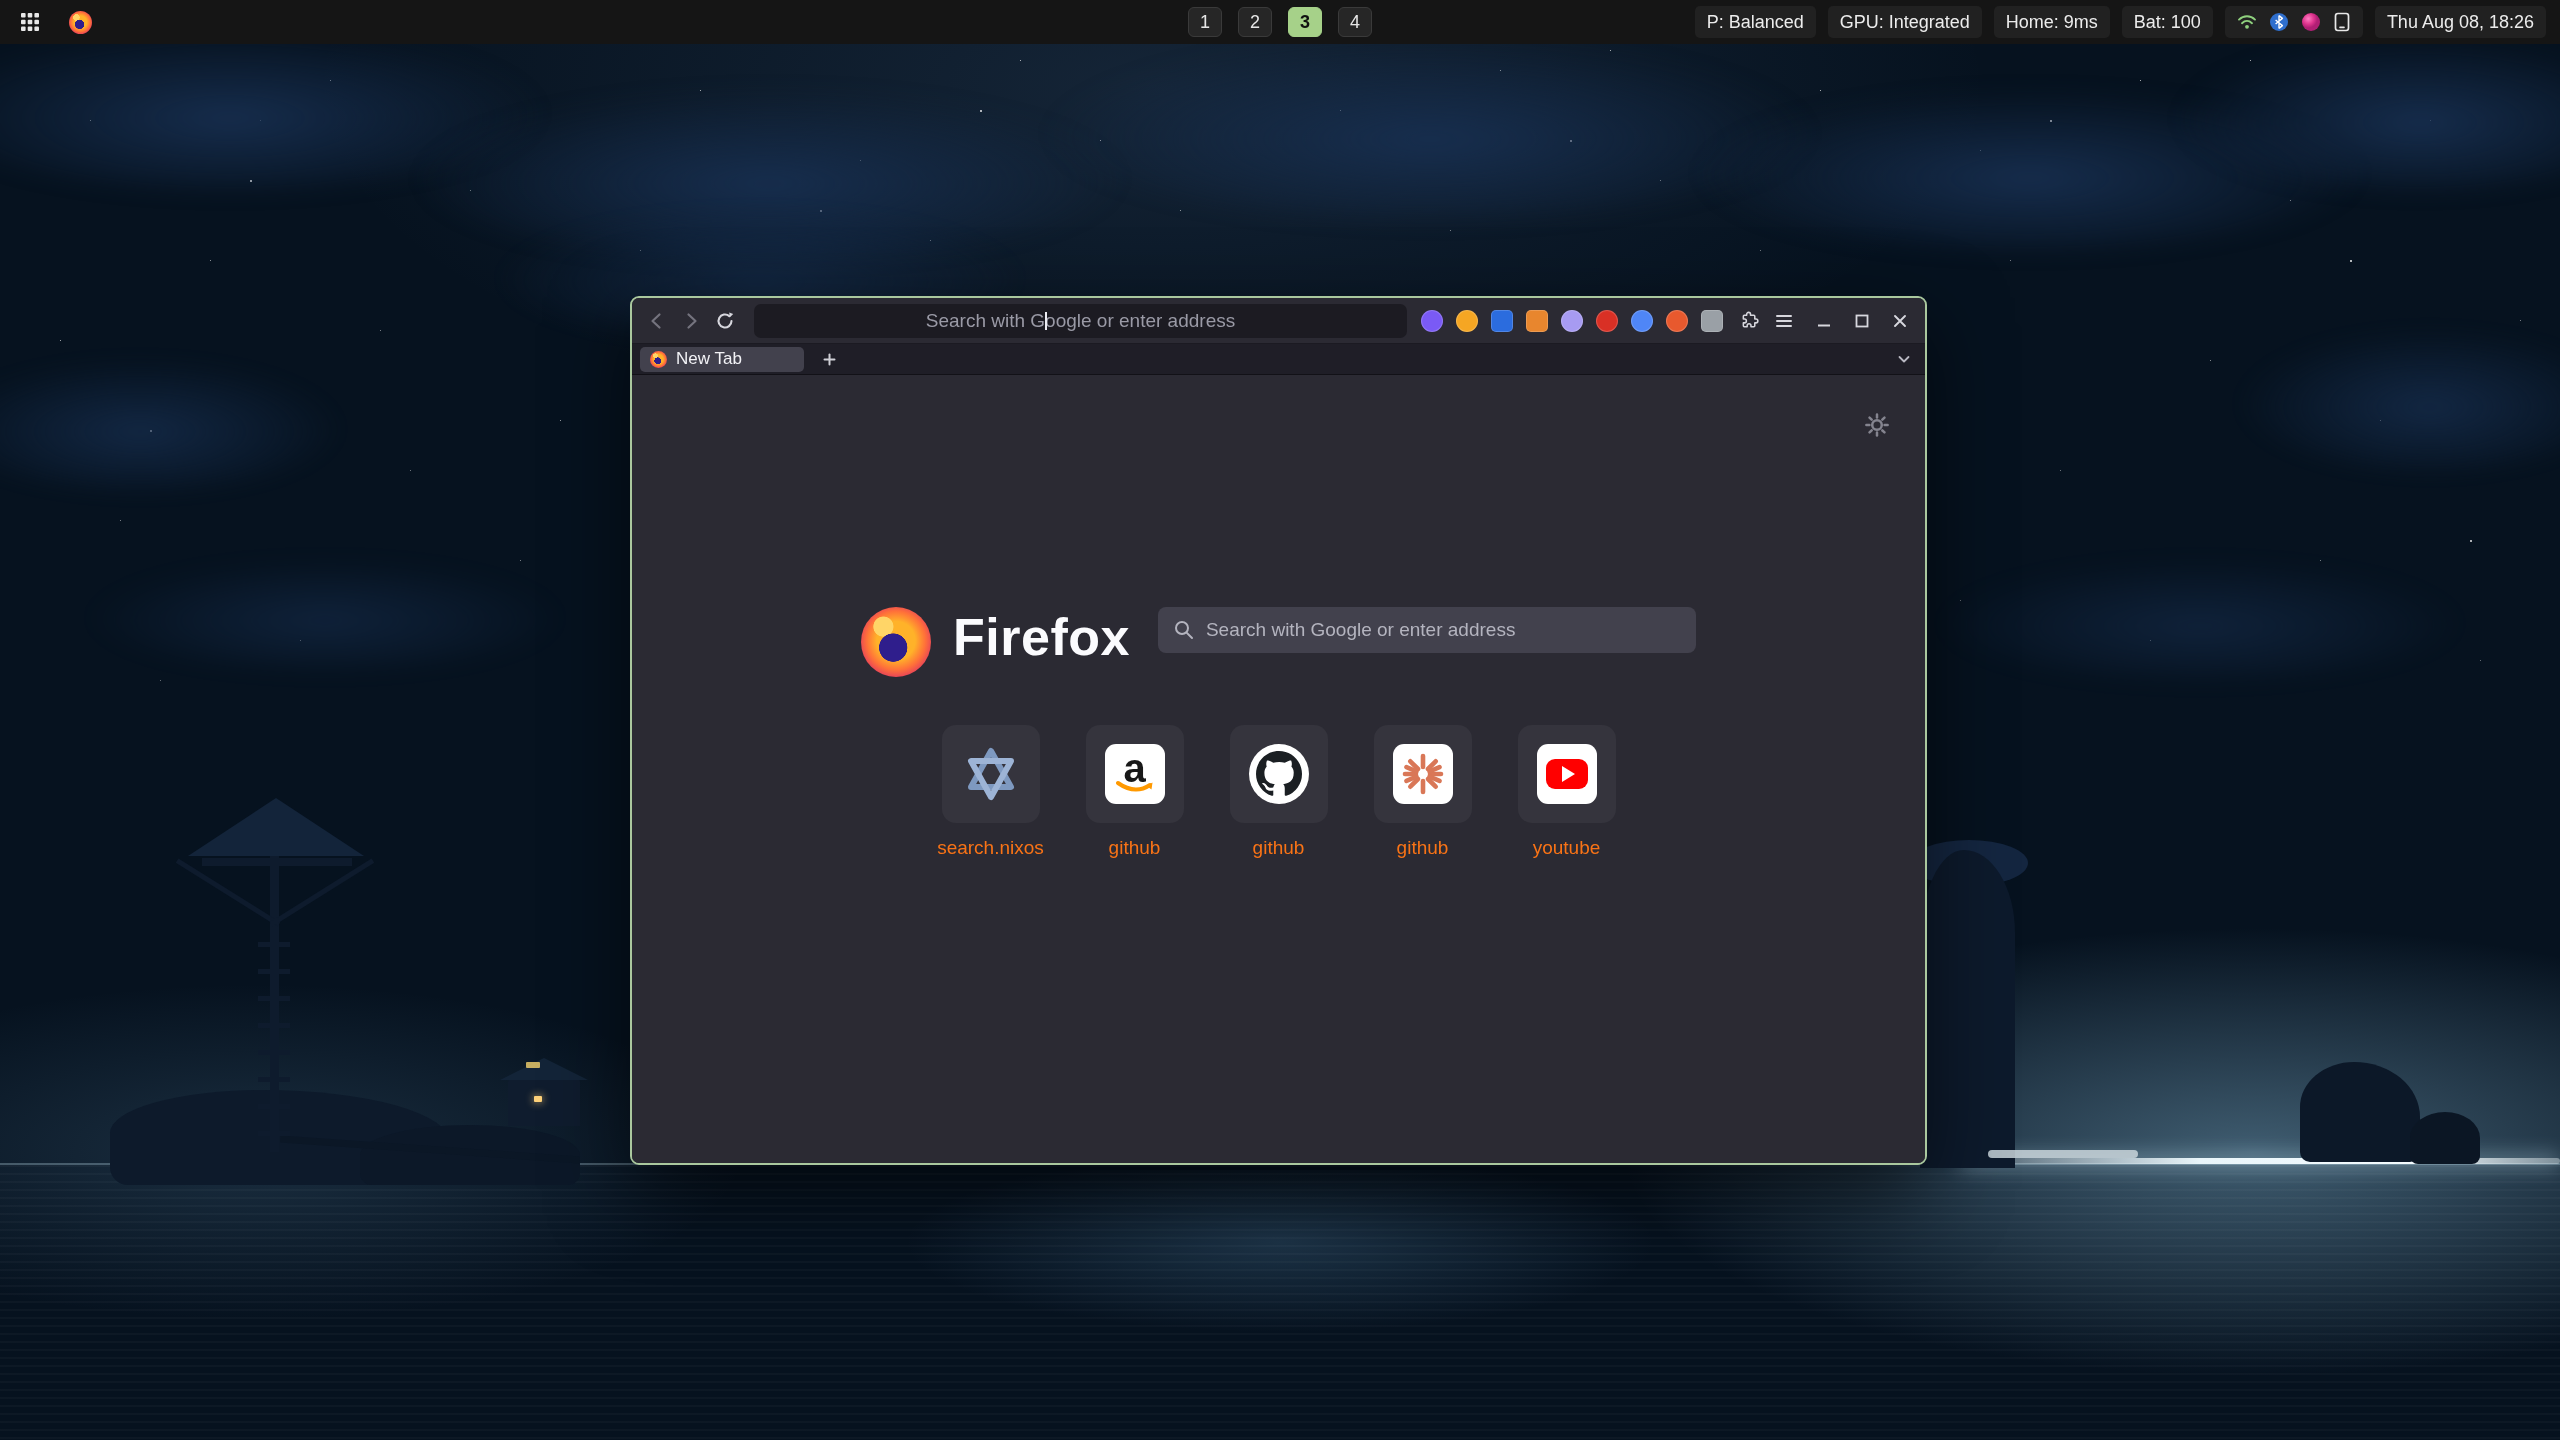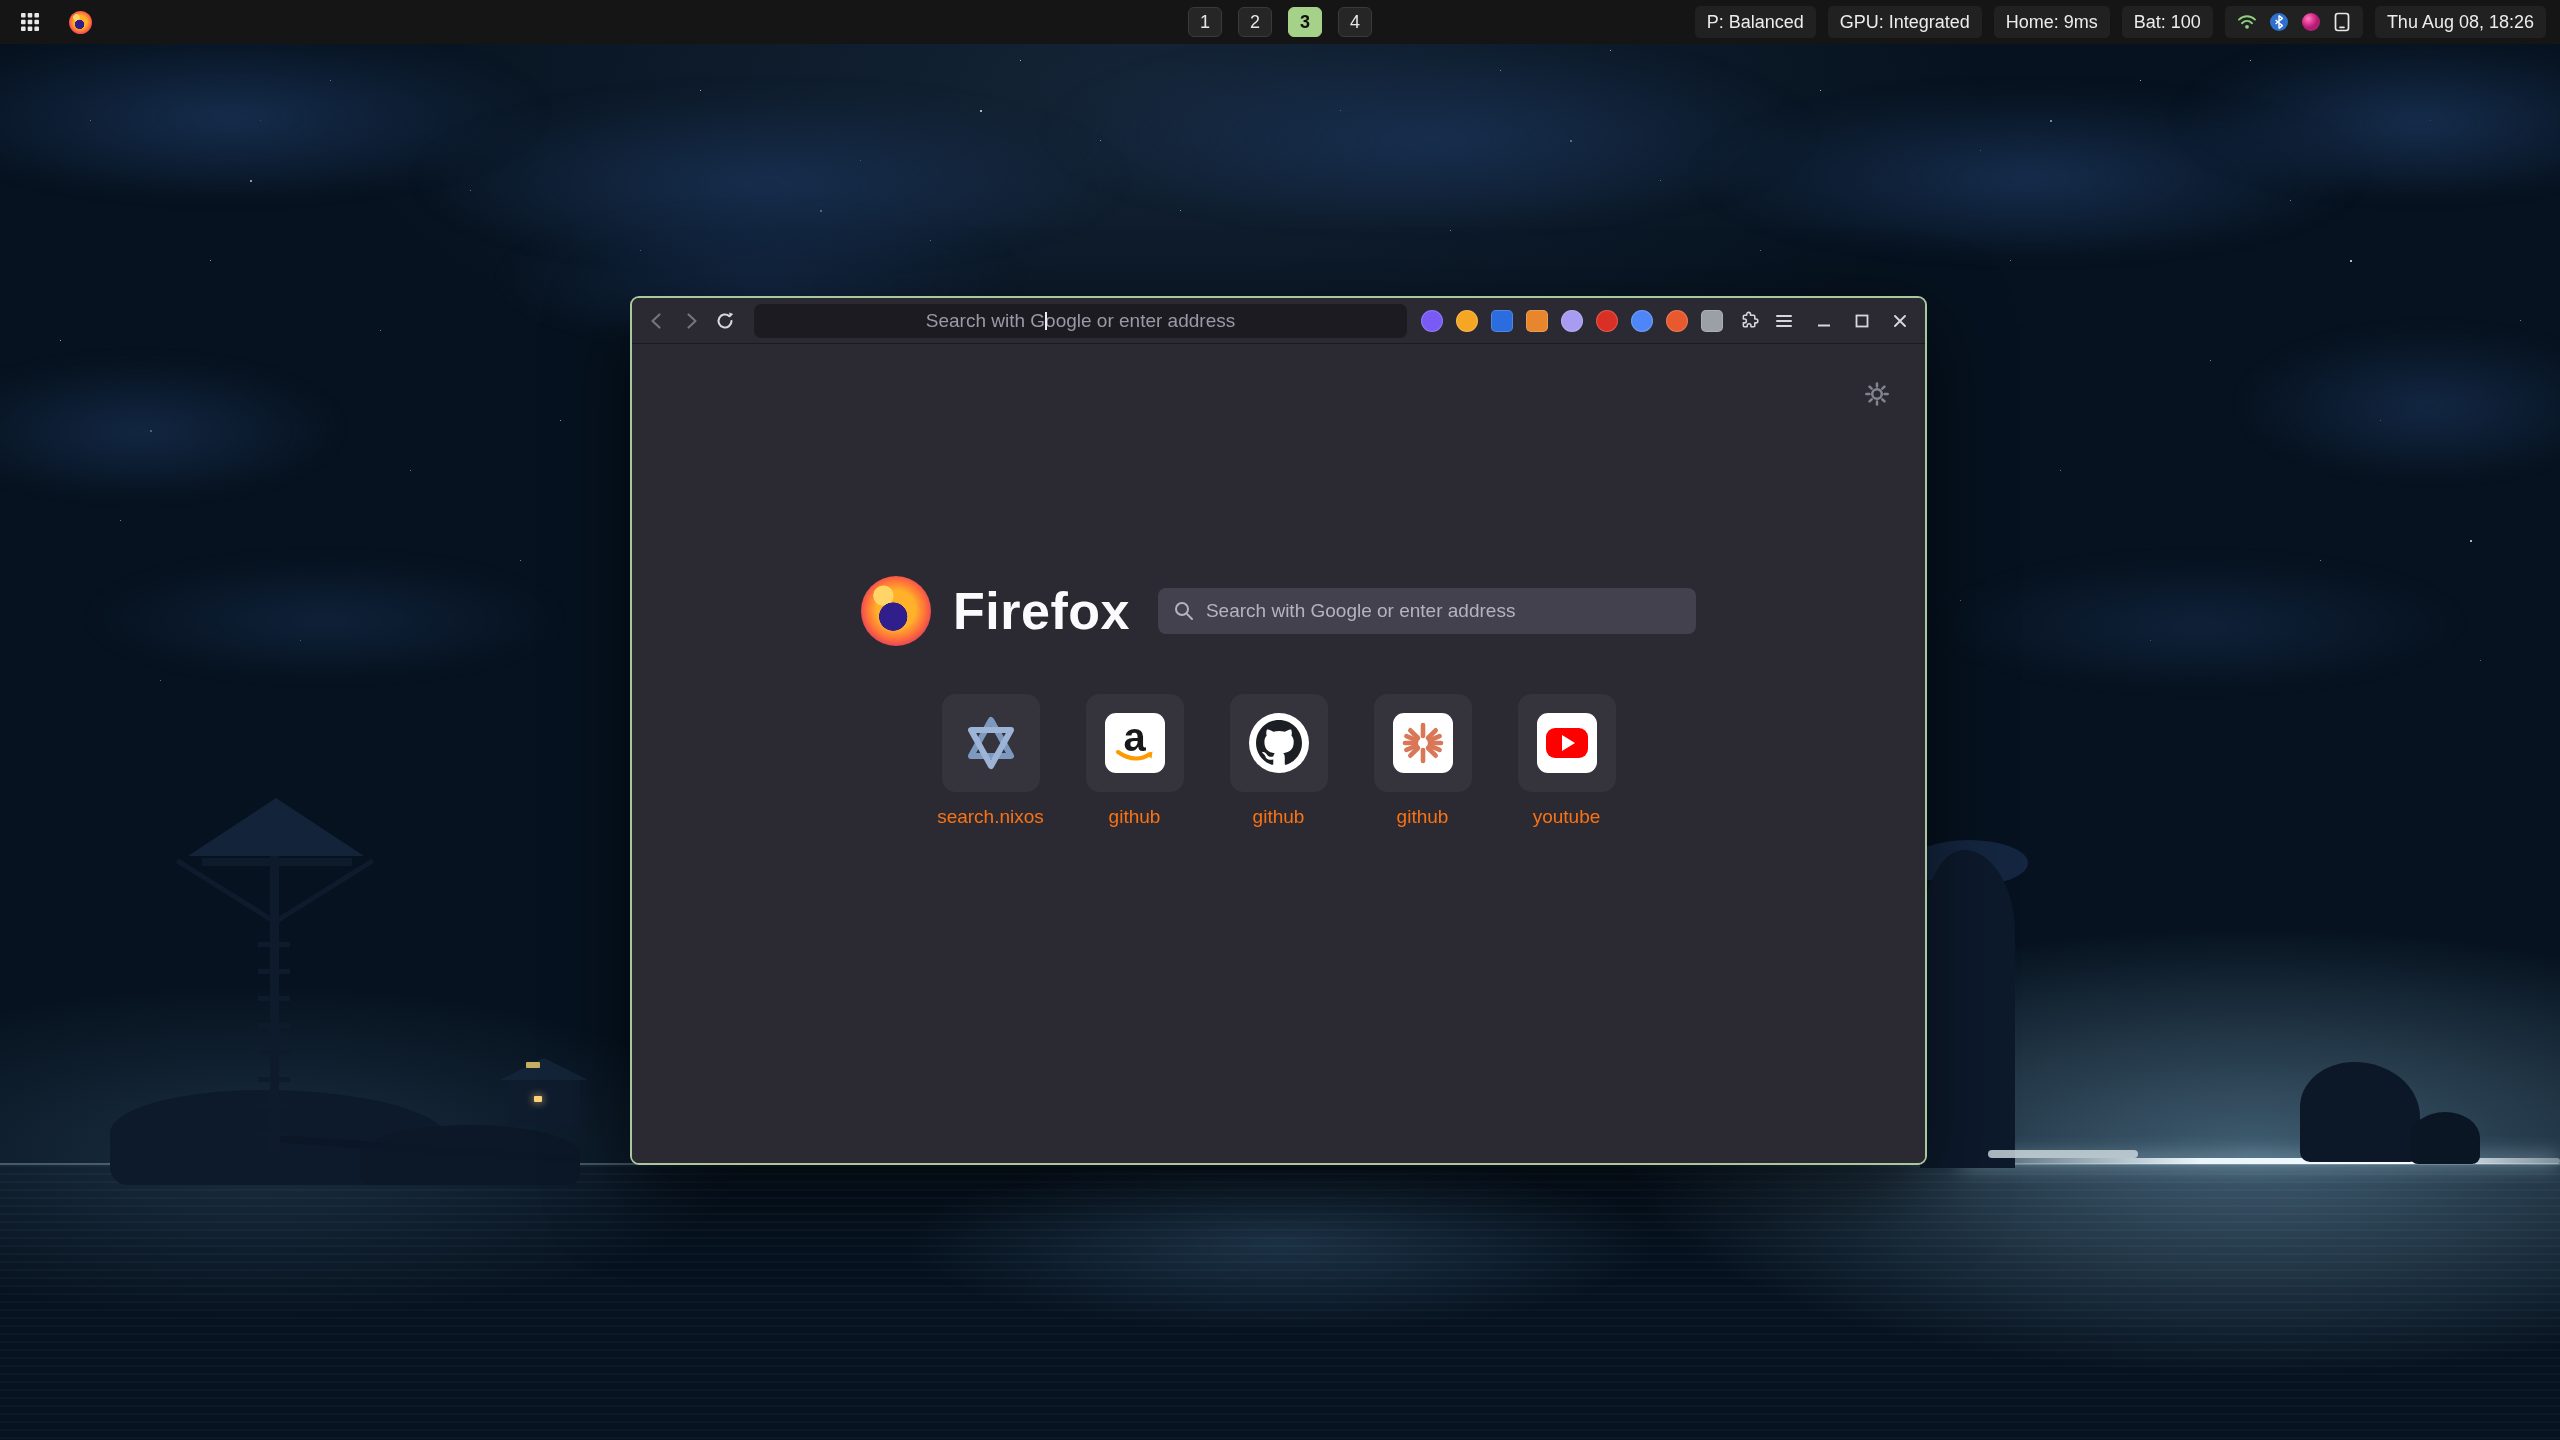--- a/index.html
+++ b/index.html
@@ -165,21 +165,21 @@
   .tab-spacer { flex:1; }
   .tab-chevron { width:26px; height:25px; display:flex; align-items:center; justify-content:center;
     cursor:pointer; }
 
   .content { flex:1; position:relative; background:#2b2a33; }
   .gear-btn { position:absolute; top:36px; right:34px; width:28px; height:28px; display:flex;
     align-items:center; justify-content:center; cursor:pointer; opacity:.8; }
 
   .hero { position:absolute; top:232px; left:0; right:0; display:flex; flex-direction:column;
     align-items:center; }
-  .logo-row { display:flex; align-items:center; }
+  .logo-row { display:flex; }
   .ff-logo-big { width:70px; height:70px; }
   .wordmark { color:#fbfbfe; font-size:52px; font-weight:bold; letter-spacing:.5px; margin-left:22px; }
   .search-wrap { position:relative; margin-left:28px; }
   .search-input { width:538px; height:46px; background:#42414d; border:none; border-radius:8px;
     color:#eaeaf0; font-size:19px; padding:0 18px 0 48px; outline:none;
     font-family:"Liberation Sans","DejaVu Sans",sans-serif; }
   .search-input::placeholder { color:#b4b4bf; }
   .search-mag { position:absolute; left:15px; top:12px; }
 
   .tiles { display:flex; margin-top:48px; }
@@ -384,20 +384,40 @@
           </svg>
         </div>
         <div class="tbtn">
           <svg width="18" height="18" viewBox="0 0 18 18">
             <path d="M4 4 L14 14 M14 4 L4 14" stroke="#d7d7de" stroke-width="1.9" stroke-linecap="round"></path>
           </svg>
         </div>
       </div>
     </div>
 
+    <div class="tabbar">
+      <div class="tab">
+        <div class="ff-ball" style="width:17px;height:17px;flex:0 0 auto;"></div>
+        <span class="tab-title">New Tab</span>
+      </div>
+      <div class="tab-plus">
+        <svg width="15" height="15" viewBox="0 0 15 15">
+          <g fill="#cfcfd6">
+              <rect x="6.5" y="1.5" width="2" height="12" rx="1"></rect>
+              <rect x="1.5" y="6.5" width="12" height="2" rx="1"></rect>
+            </g>
+        </svg>
+      </div>
+      <div class="tab-spacer"></div>
+      <div class="tab-chevron">
+        <svg width="16" height="16" viewBox="0 0 16 16">
+          <path d="M3.5 6 L8 10.5 L12.5 6" fill="none" stroke="#b8b8c2" stroke-width="1.8" stroke-linecap="round" stroke-linejoin="round"></path>
+        </svg>
+      </div>
+    </div>
 
     <div class="content">
       <div class="gear-btn">
         <svg width="26" height="26" viewBox="0 0 24 24">
           <g stroke="#9b9ba6" stroke-width="2.3" stroke-linecap="round" fill="none">
             <circle cx="12" cy="12" r="4.4"></circle>
             <line x1="12" y1="2.2" x2="12" y2="5.0"></line>
               <line x1="12" y1="19.0" x2="12" y2="21.8"></line>
             <line x1="2.2" y1="12" x2="5.0" y2="12"></line>
               <line x1="19.0" y1="12" x2="21.8" y2="12"></line>

